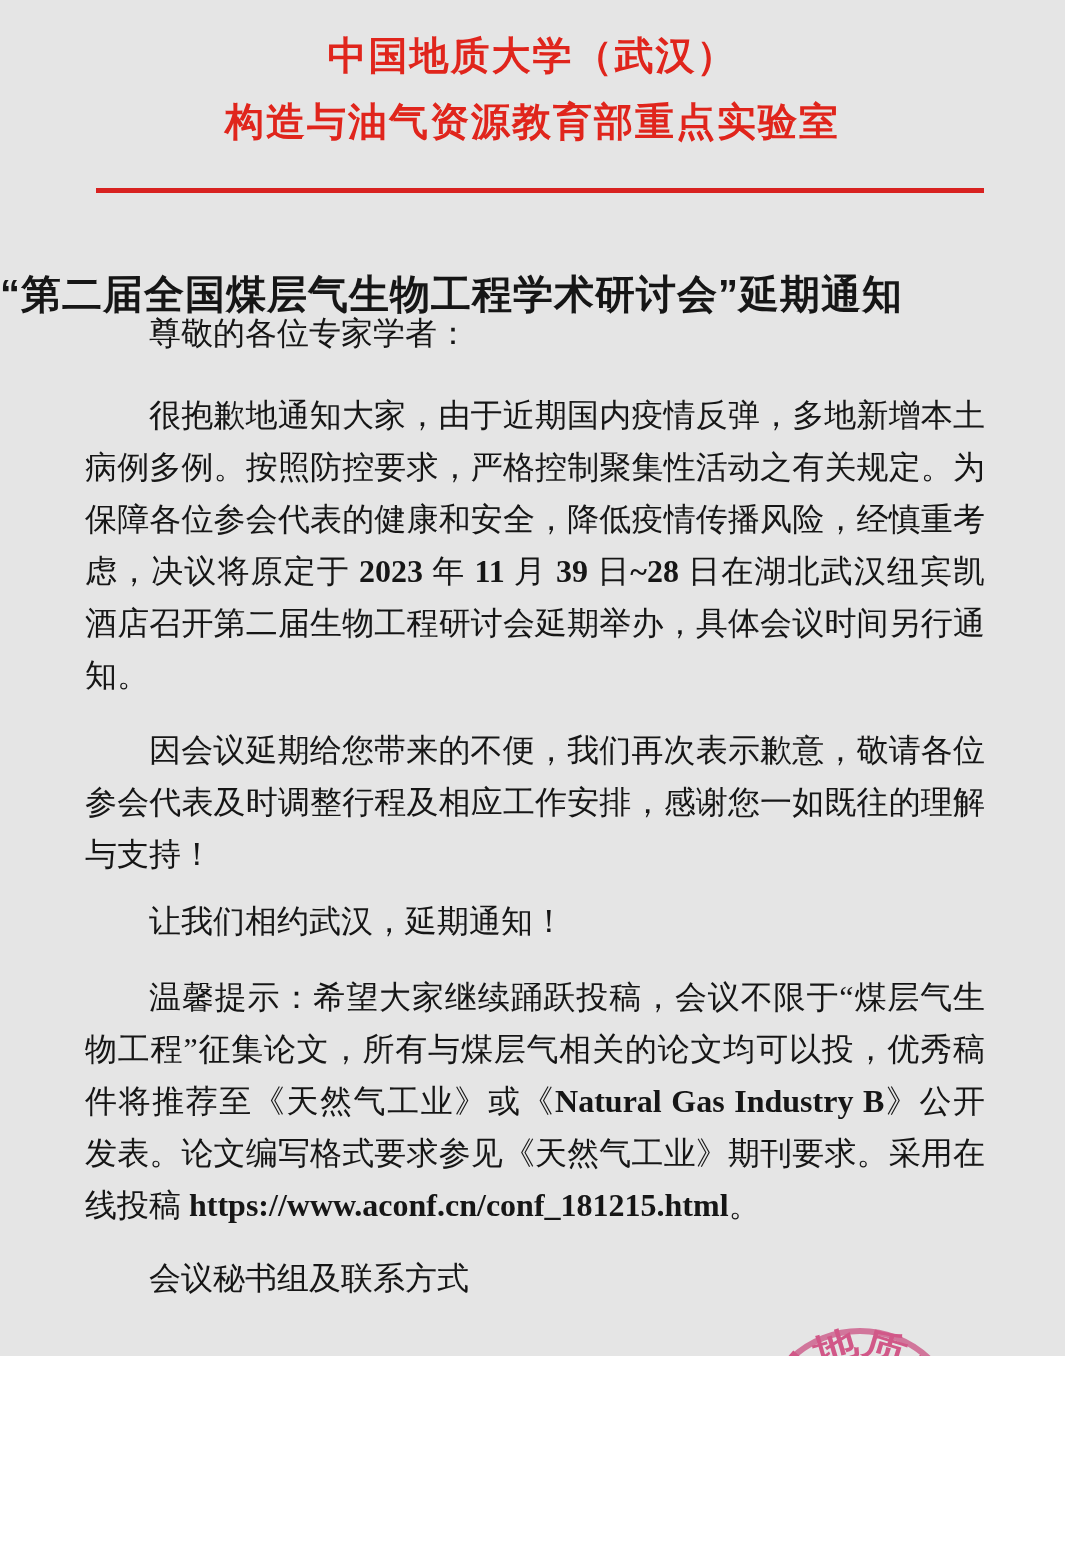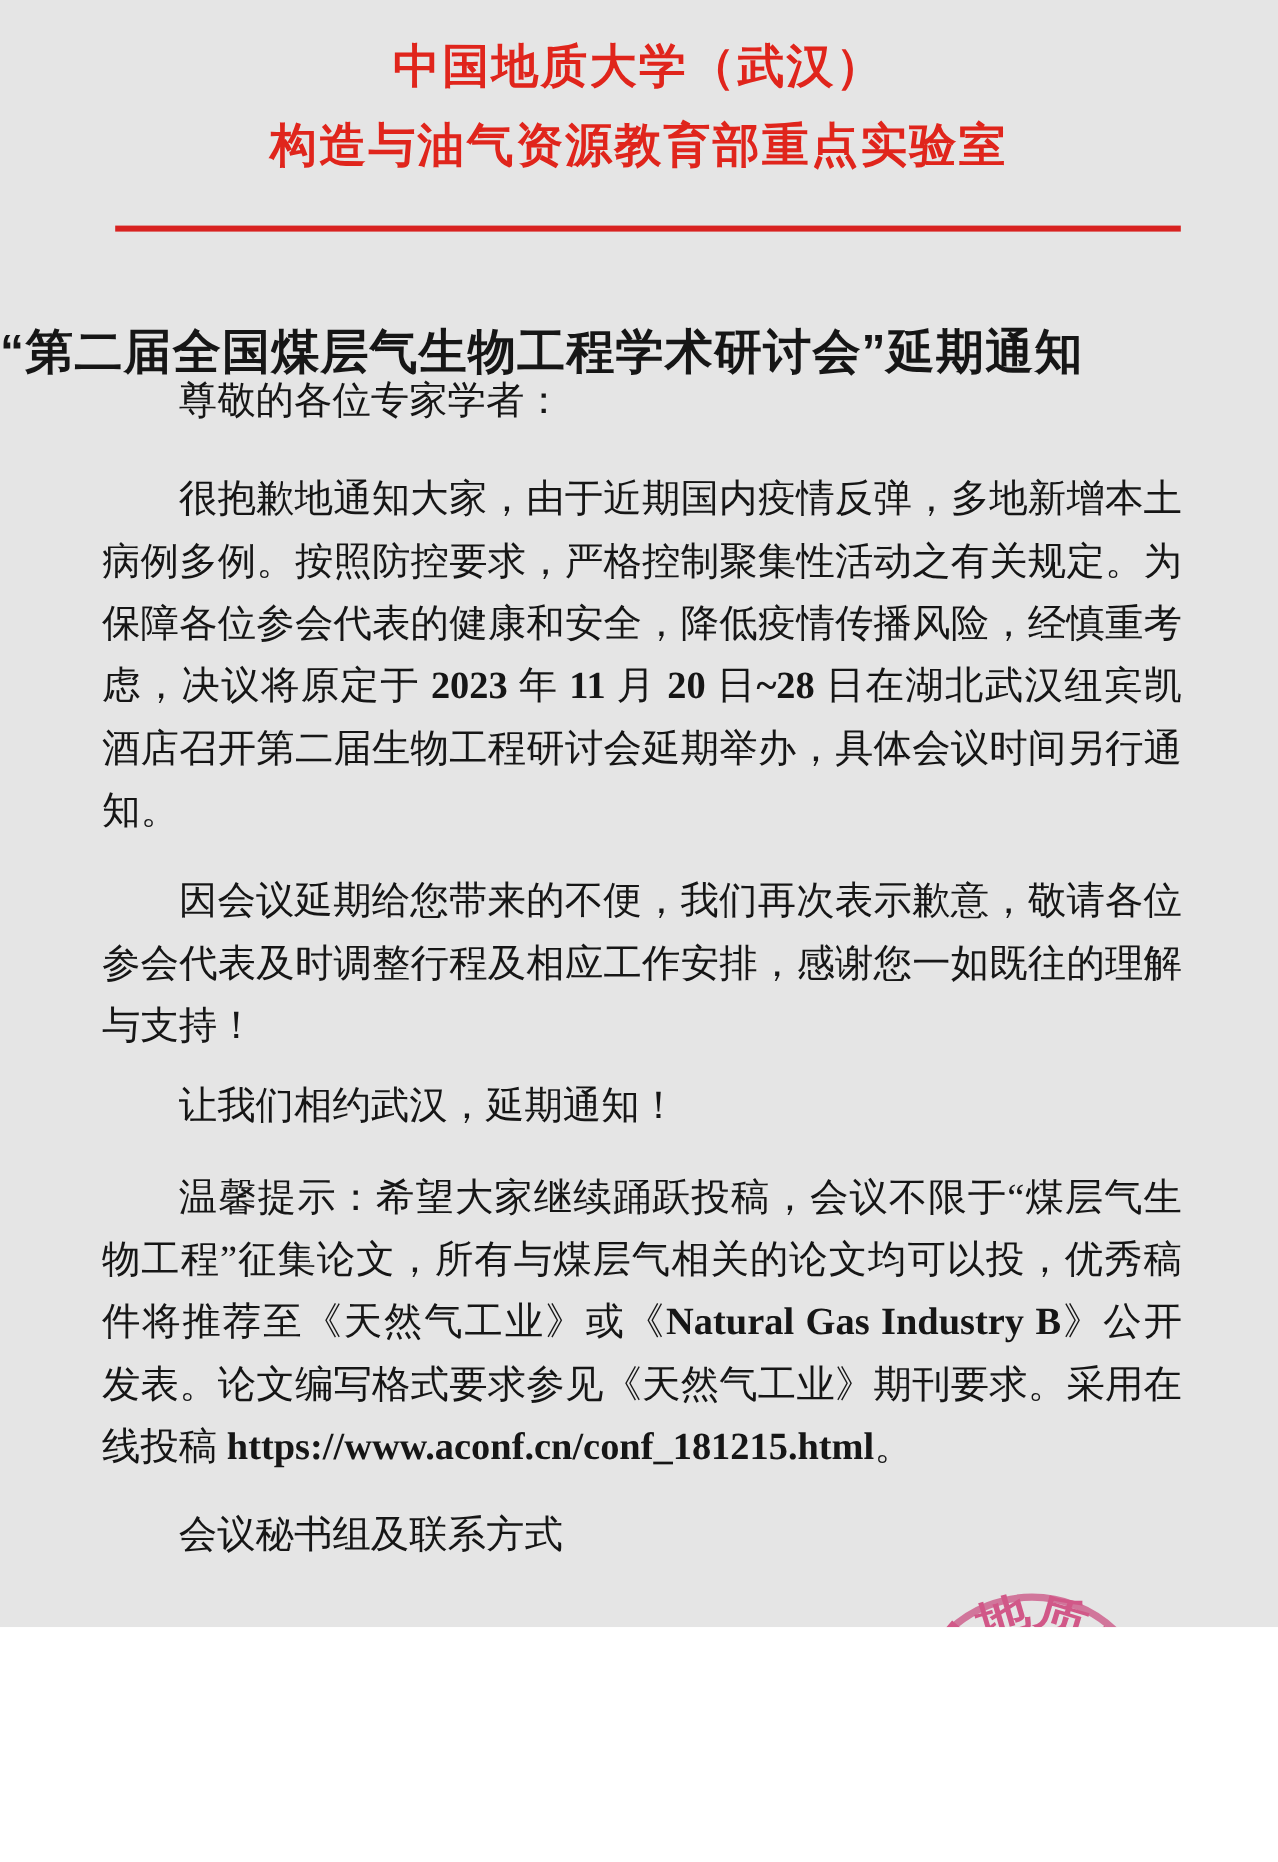--- a/index.html
+++ b/index.html
@@ -53,21 +53,21 @@
     <div class="lh-line lh-line1">中国地质大学（武汉）</div>
     <div class="lh-line">构造与油气资源教育部重点实验室</div>
   </div>
   <div class="lh-divider"></div>
 
   <div class="doc-title">“第二届全国煤层气生物工程学术研讨会”延期通知</div>
 
   <div class="flow">
     <div class="salutation">尊敬的各位专家学者：</div>
     <div class="paras">
-        <div class="para">很抱歉地通知大家，由于近期国内疫情反弹，多地新增本土病例多例。按照防控要求，严格控制聚集性活动之有关规定。为保障各位参会代表的健康和安全，降低疫情传播风险，经慎重考虑，决议将原定于 <span class="lat">2023</span> 年 <span class="lat">11</span> 月 <span class="lat">20</span> 日<span class="lat">~28</span> 日在湖北武汉纽宾凯酒店召开第二届生物工程研讨会延期举办，具体会议时间另行通知。</div>
+        <div class="para">很抱歉地通知大家，由于近期国内疫情反弹，多地新增本土病例多例。按照防控要求，严格控制聚集性活动之有关规定。为保障各位参会代表的健康和安全，降低疫情传播风险，经慎重考虑，决议将原定于 <span class="lat">2023</span> 年 <span class="lat">11</span> 月 <span class="lat">39</span> 日<span class="lat">~28</span> 日在湖北武汉纽宾凯酒店召开第二届生物工程研讨会延期举办，具体会议时间另行通知。</div>
         <div class="para">因会议延期给您带来的不便，我们再次表示歉意，敬请各位参会代表及时调整行程及相应工作安排，感谢您一如既往的理解与支持！</div>
         <div class="para">让我们相约武汉，延期通知！</div>
         <div class="para">温馨提示：希望大家继续踊跃投稿，会议不限于“煤层气生物工程”征集论文，所有与煤层气相关的论文均可以投，优秀稿件将推荐至《天然气工业》或《<span class="lat">Natural</span> <span class="lat">Gas</span> <span class="lat">Industry</span> <span class="lat">B</span>》公开发表。论文编写格式要求参见《天然气工业》期刊要求。采用在线投稿 <span class="lat">https://www.aconf.cn/conf_181215.html</span>。</div>
       </div>
     <div class="contact-heading">会议秘书组及联系方式</div>
     <div class="contact-lines">
       </div>
   </div>
 
   <div class="sig sig1">中国地质大学（武汉）</div>

